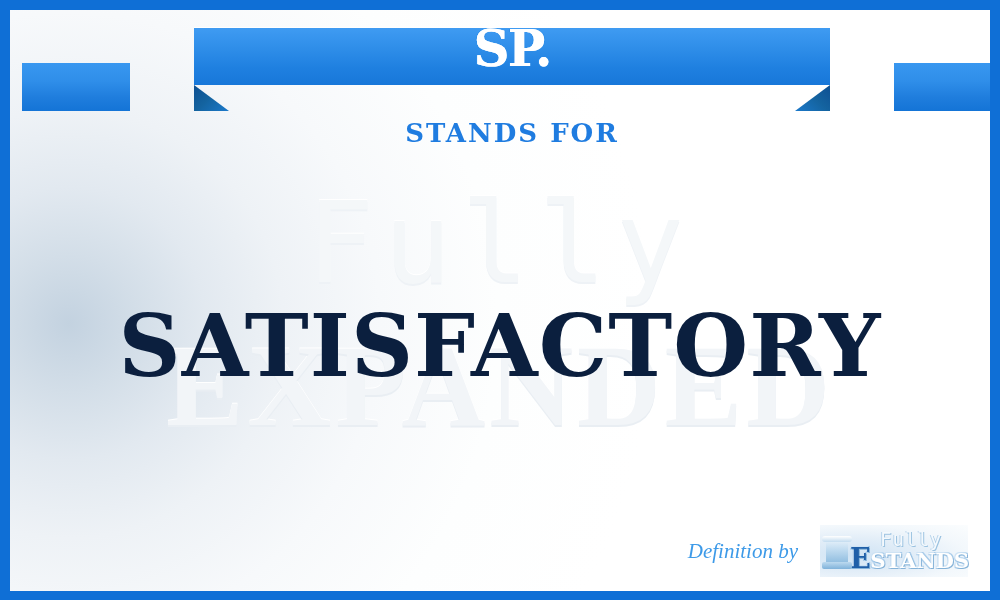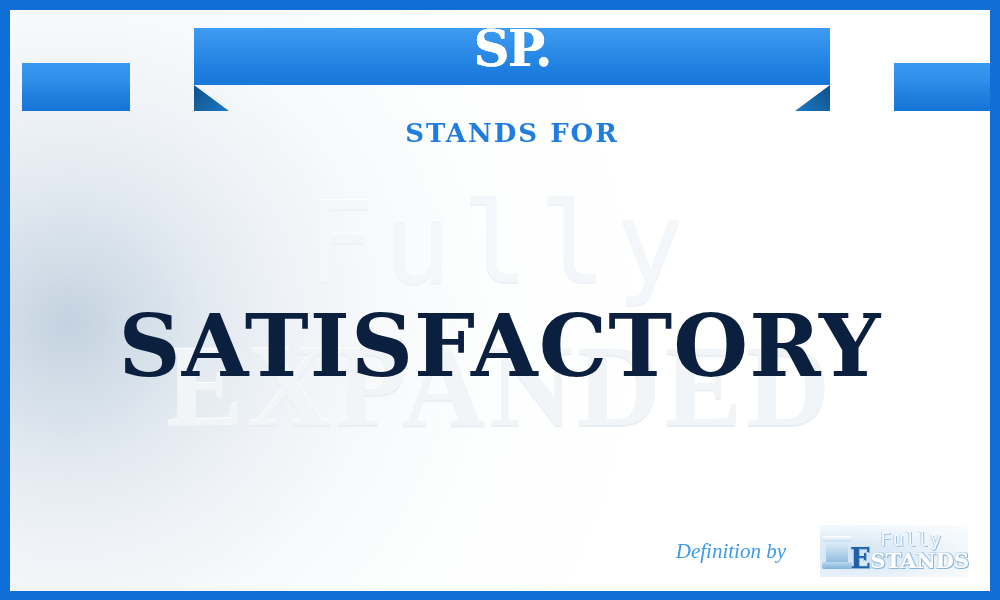--- a/index.html
+++ b/index.html
@@ -129,21 +129,21 @@
     line-height:96px;
     letter-spacing:1px;
   }
   .title-l1{ top:252px;margin-top:36px; }
   .title-l2{ top:342px; }
 
   
   .footer{
     position:absolute;
     right:22px; bottom:14px;
-    display:flex; align-items:center; gap:34px;
+    display:flex; align-items:center; gap:22px;
   }
   .defby{
     font-family:"Liberation Serif", serif;
     font-style:italic;
     font-size:21px;
     color:#3d9ae8;
   }
   .fe-logo{
     position:relative;
     width:148px; height:52px;

